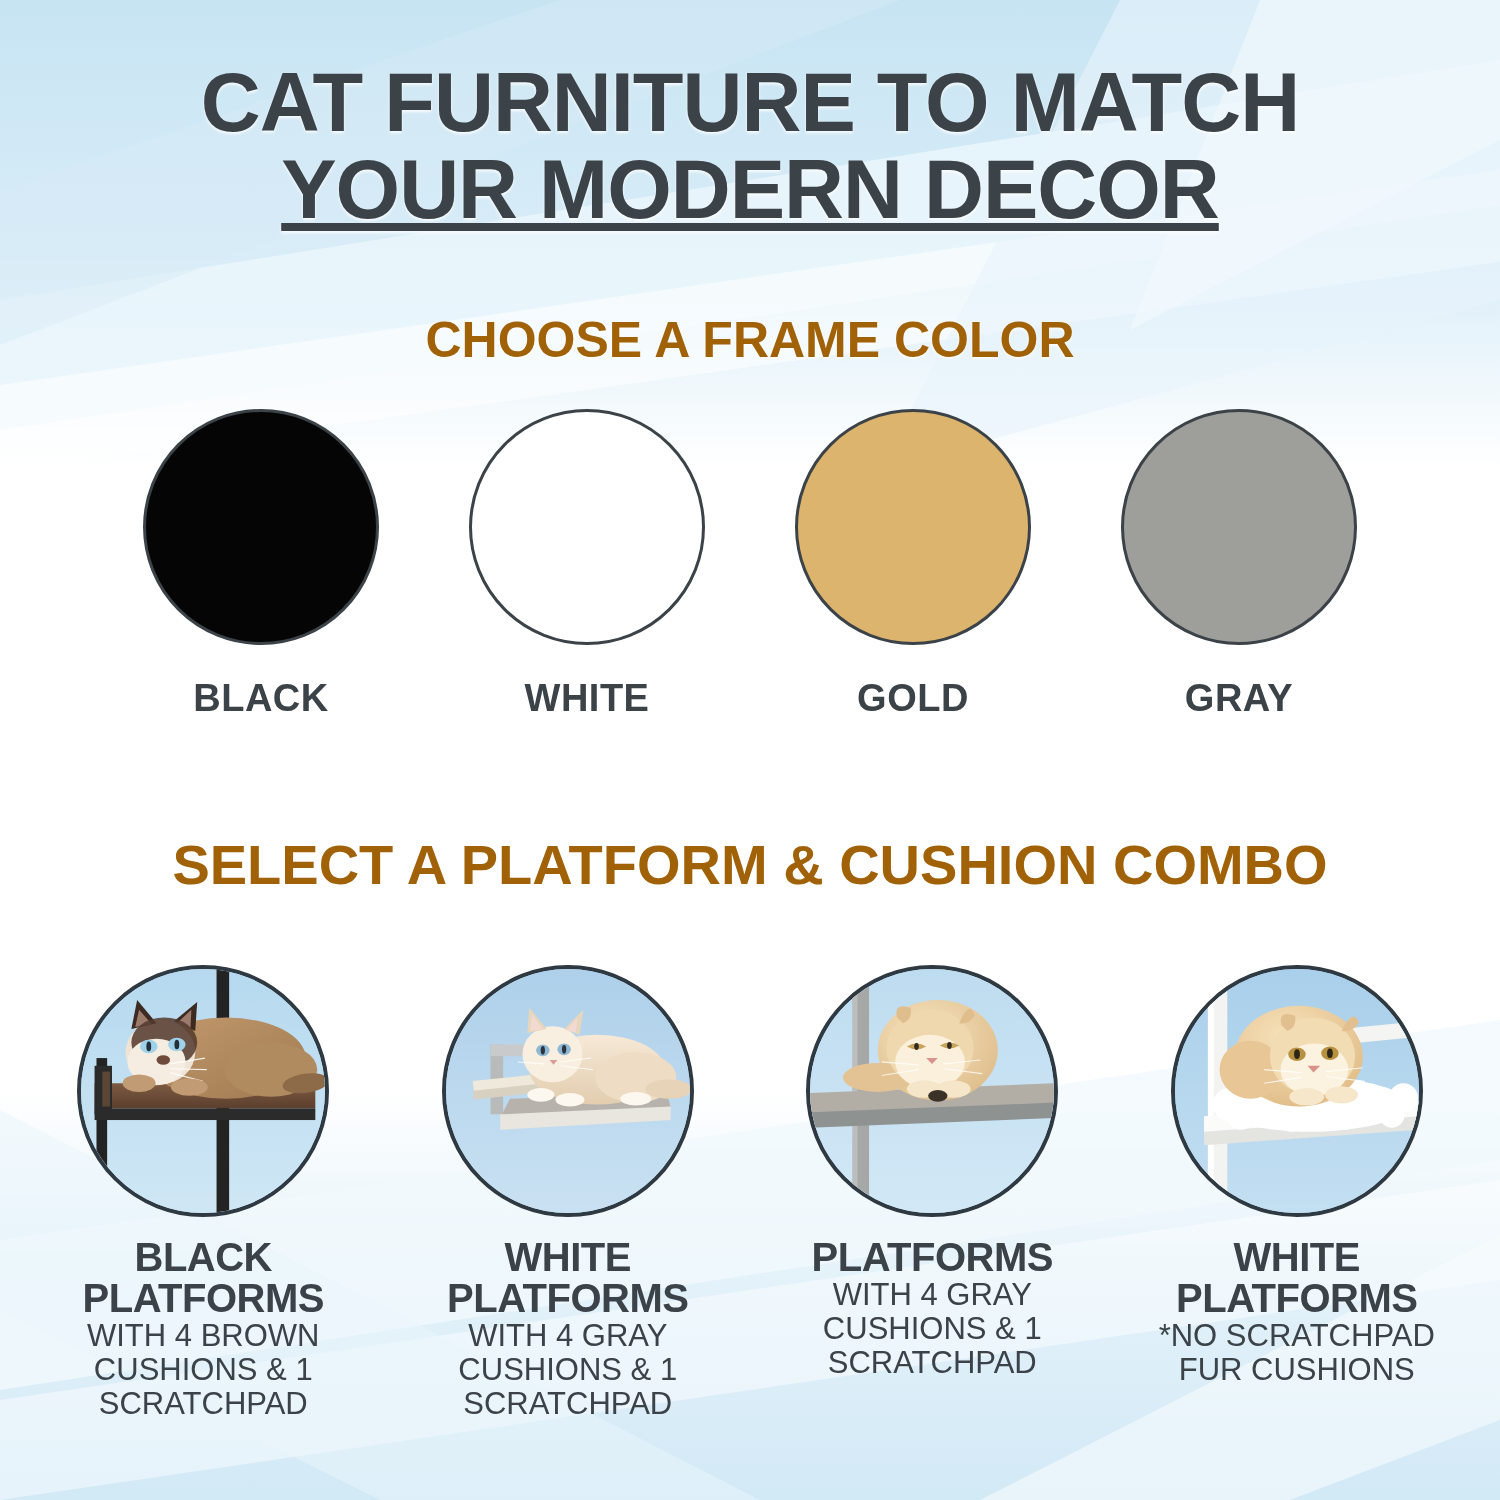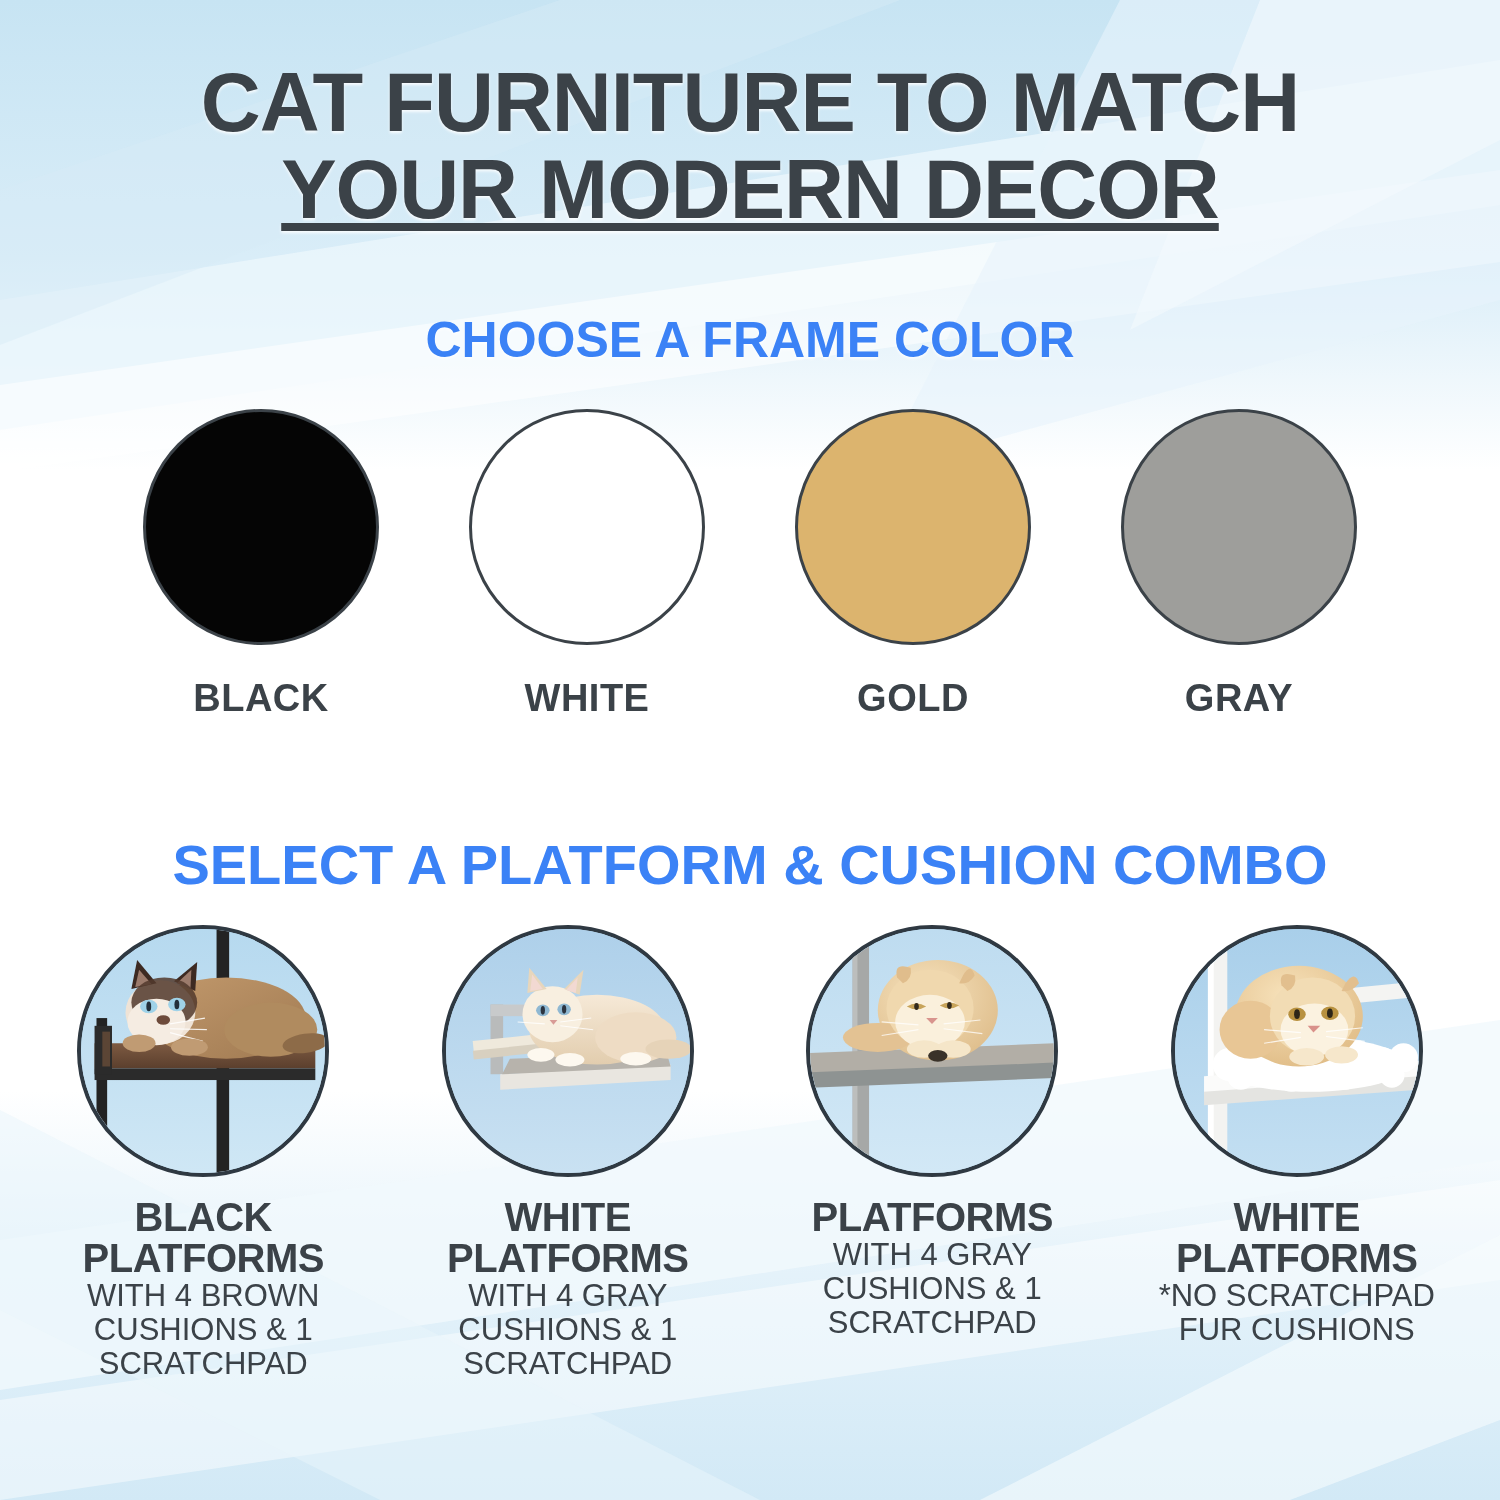--- a/index.html
+++ b/index.html
@@ -41,21 +41,21 @@
     letter-spacing:-1px;
     color:#3b4248;
     text-shadow:0 2px 3px rgba(255,255,255,0.85);
   }
   .headline .ln { display:block; white-space:nowrap; }
   .headline .ln2 { margin-top:6px;text-decoration:underline; }
 
   
   .section-title {
     font-weight:bold;
-    color:#3b82f6;
+    color:#a16207;
     text-align:left;
     letter-spacing:0px;
     text-shadow:0 2px 3px rgba(255,255,255,0.8);
     white-space:nowrap;
   }
   .frame-title { font-size:50px; margin-top:80px; }
   .combo-title { font-size:56px; margin-top:0; }
 
   
   .swatch-row {
@@ -79,21 +79,21 @@
     font-size:38px;
     font-weight:bold;
     color:#3b4248;
     letter-spacing:0.5px;
   }
 
   
   .combo-section {
     margin-top:112px;
     width:1440px;
-    display:flex; flex-direction:column; align-items:center;
+    display:flex; flex-direction:column; align-items:center;gap:40px;
   }
   .combo-row {
     margin-top:28px;
     width:1440px;
     display:flex;
     justify-content:center;
     align-items:flex-start;
     gap:18px;
   }
   .combo-cell {

